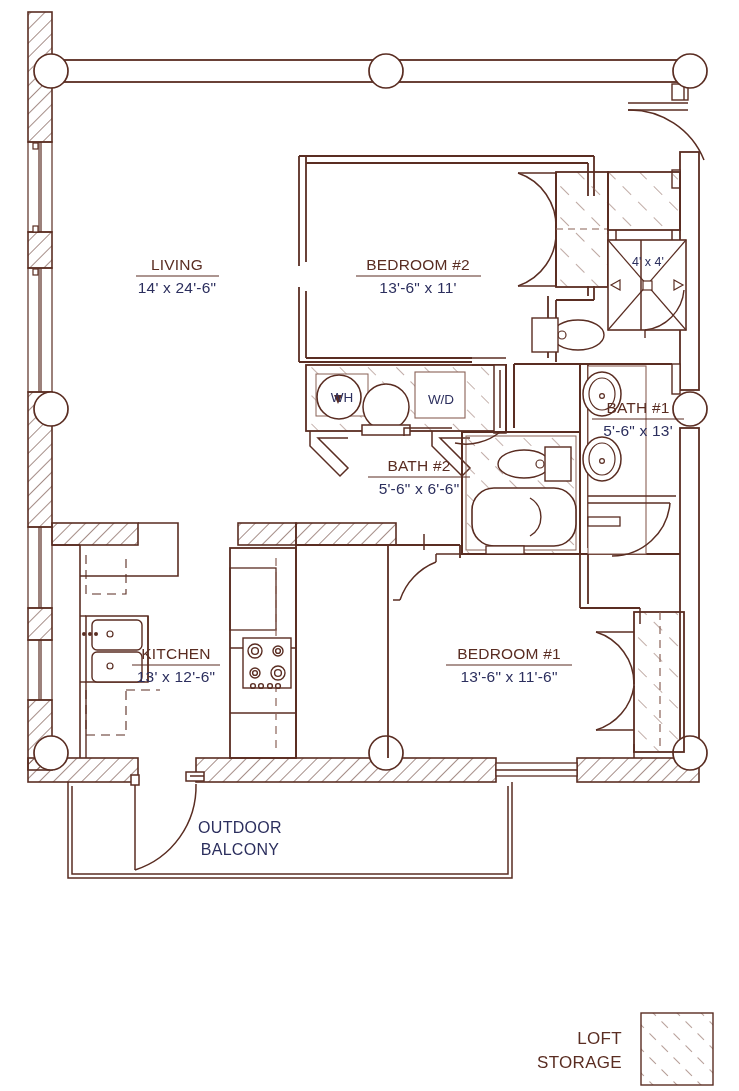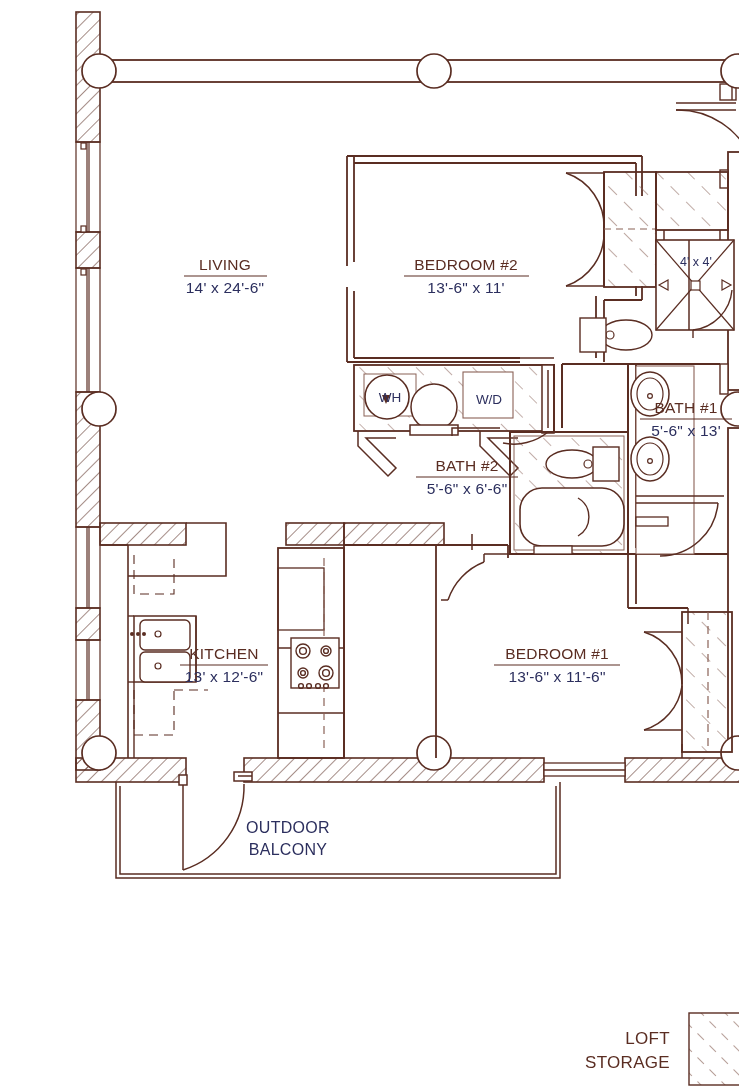--- a/index.html
+++ b/index.html
@@ -12,21 +12,20 @@
     height: 1091px;
     font-family: "Liberation Sans", sans-serif;
     overflow: hidden;
     position: relative;
   }
   #plan-root {
     position: absolute;
     left: 0; top: 0;
     width: 640px;
     height: 1091px;
-    padding-left: 48px;
   }
   svg.plan {
     display: block;
     width: 739px;
     height: 1091px;
   }
   text.room-name {
     font-family: "Liberation Sans", sans-serif;
     font-size: 15.5px;
     fill: #5a2d22;

